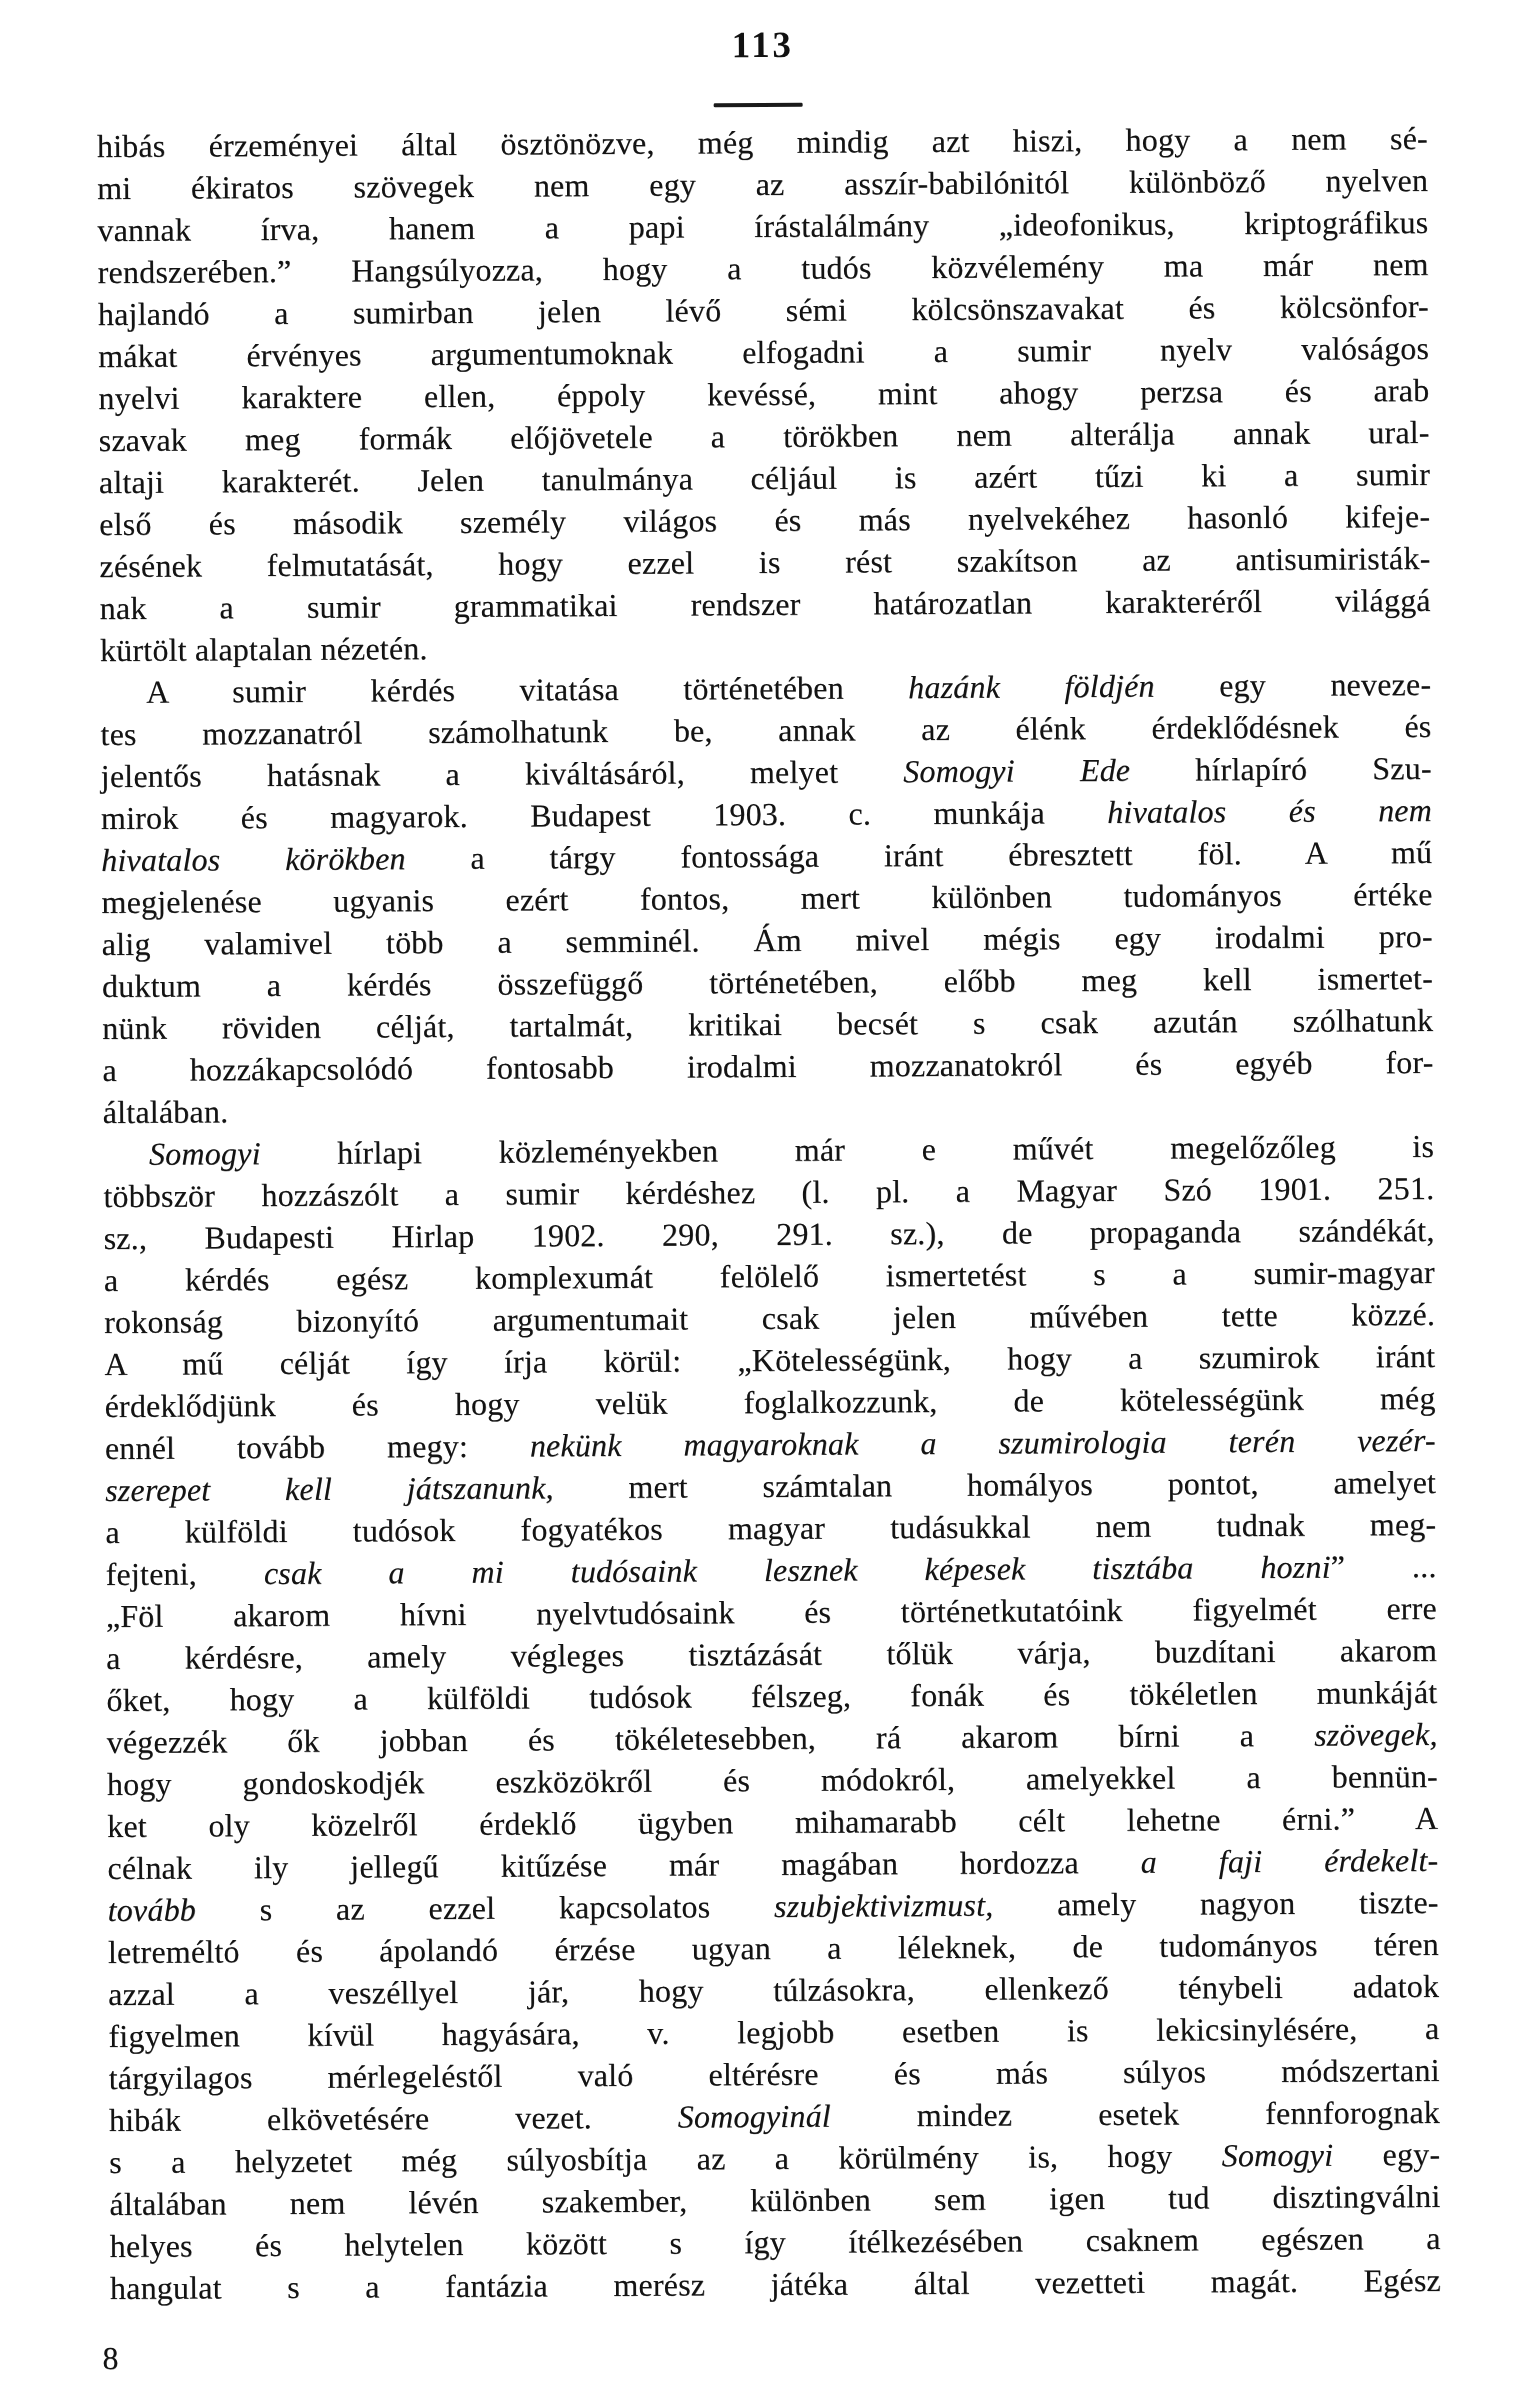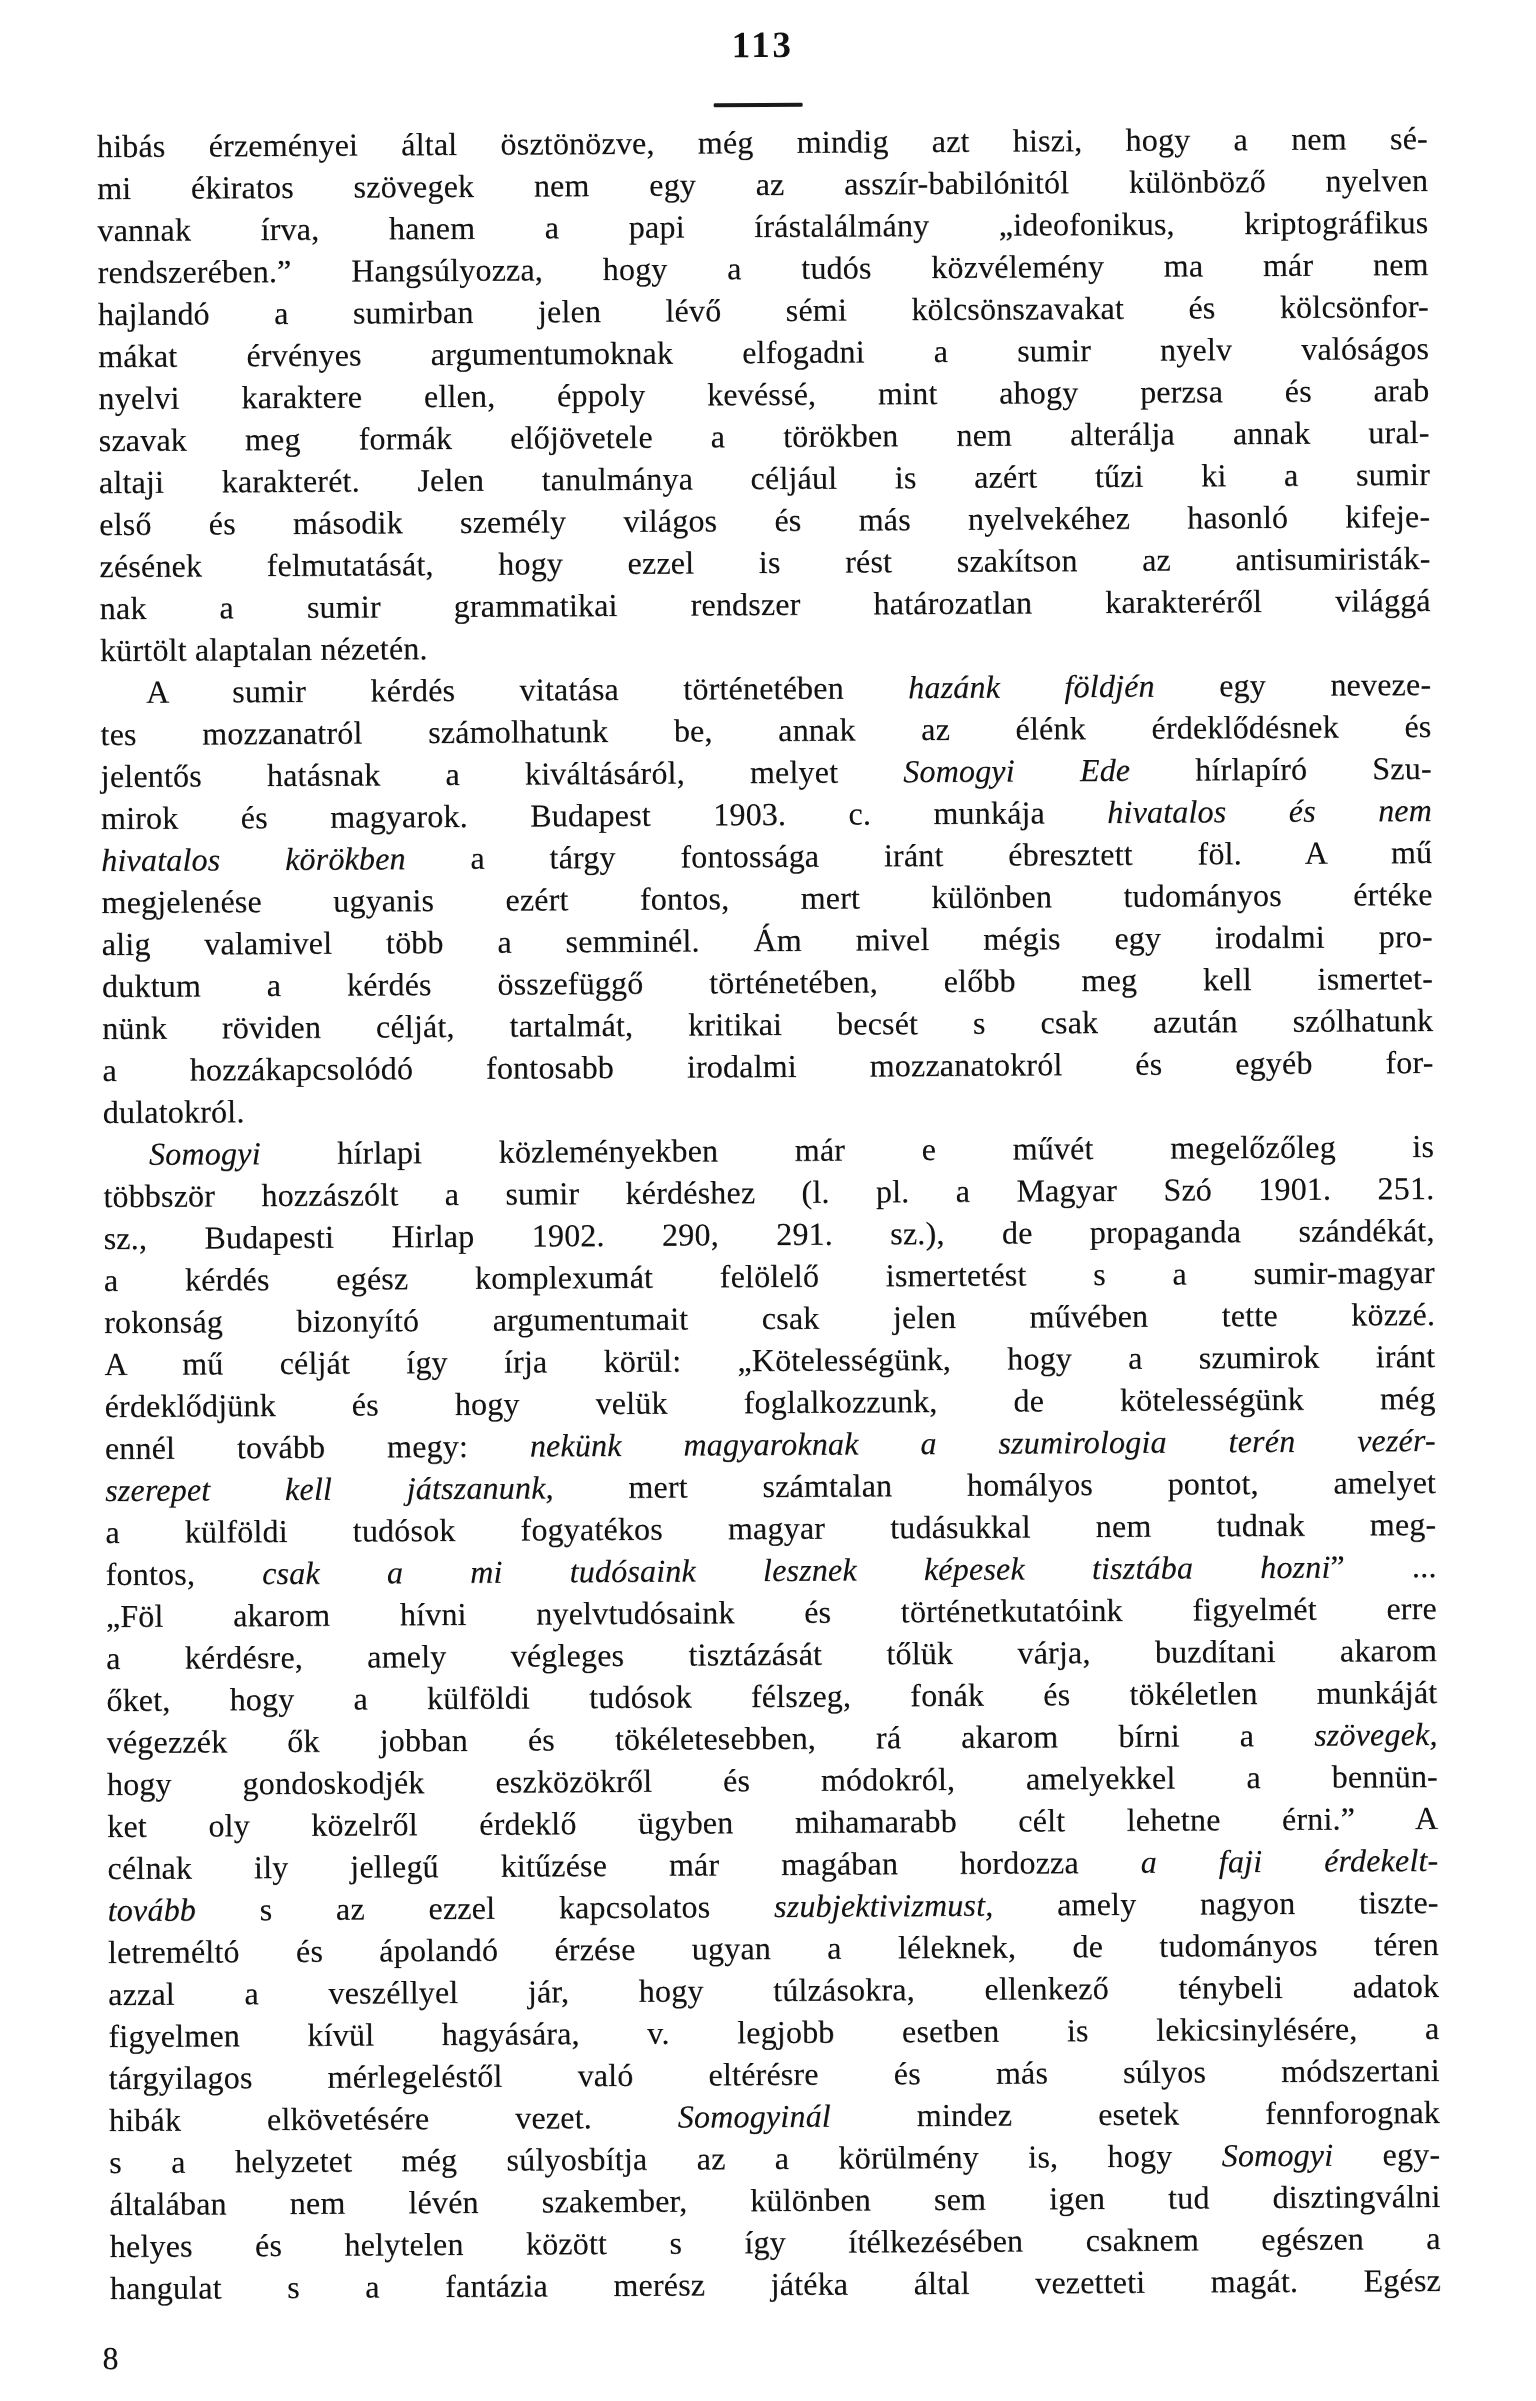--- a/index.html
+++ b/index.html
@@ -98,32 +98,32 @@
       <div class="line indent"><span>A sumir kérdés vitatása történetében </span><em>hazánk földjén</em><span> egy neveze-</span></div>
       <div class="line"><span>tes mozzanatról számolhatunk be, annak az élénk érdeklődésnek és</span></div>
       <div class="line"><span>jelentős hatásnak a kiváltásáról, melyet </span><em>Somogyi Ede</em><span> hírlapíró Szu-</span></div>
       <div class="line"><span>mirok és magyarok. Budapest 1903. c. munkája </span><em>hivatalos és nem</em></div>
       <div class="line"><em>hivatalos körökben</em><span> a tárgy fontossága iránt ébresztett föl. A mű</span></div>
       <div class="line"><span>megjelenése ugyanis ezért fontos, mert különben tudományos értéke</span></div>
       <div class="line"><span>alig valamivel több a semminél. Ám mivel mégis egy irodalmi pro-</span></div>
       <div class="line"><span>duktum a kérdés összefüggő történetében, előbb meg kell ismertet-</span></div>
       <div class="line"><span>nünk röviden célját, tartalmát, kritikai becsét s csak azután szólhatunk</span></div>
       <div class="line"><span>a hozzákapcsolódó fontosabb irodalmi mozzanatokról és egyéb for-</span></div>
-      <div class="line end"><span>dulatokról.</span></div>
+      <div class="line end"><span>általában.</span></div>
       <div class="line indent"><em>Somogyi</em><span> hírlapi közleményekben már e művét megelőzőleg is</span></div>
       <div class="line"><span>többször hozzászólt a sumir kérdéshez (l. pl. a Magyar Szó 1901. 251.</span></div>
       <div class="line"><span>sz., Budapesti Hirlap 1902. 290, 291. sz.), de propaganda szándékát,</span></div>
       <div class="line"><span>a kérdés egész komplexumát felölelő ismertetést s a sumir-magyar</span></div>
       <div class="line"><span>rokonság bizonyító argumentumait csak jelen művében tette közzé.</span></div>
       <div class="line"><span>A mű célját így írja körül: „Kötelességünk, hogy a szumirok iránt</span></div>
       <div class="line"><span>érdeklődjünk és hogy velük foglalkozzunk, de kötelességünk még</span></div>
       <div class="line"><span>ennél tovább megy: </span><em>nekünk magyaroknak a szumirologia terén vezér-</em></div>
       <div class="line"><em>szerepet kell játszanunk,</em><span> mert számtalan homályos pontot, amelyet</span></div>
       <div class="line"><span>a külföldi tudósok fogyatékos magyar tudásukkal nem tudnak meg-</span></div>
-      <div class="line"><span>fontos, </span><em>csak a mi tudósaink lesznek képesek tisztába hozni</em><span>” ...</span></div>
+      <div class="line"><span>fejteni, </span><em>csak a mi tudósaink lesznek képesek tisztába hozni</em><span>” ...</span></div>
       <div class="line"><span>„Föl akarom hívni nyelvtudósaink és történetkutatóink figyelmét erre</span></div>
       <div class="line"><span>a kérdésre, amely végleges tisztázását tőlük várja, buzdítani akarom</span></div>
       <div class="line"><span>őket, hogy a külföldi tudósok félszeg, fonák és tökéletlen munkáját</span></div>
       <div class="line"><span>végezzék ők jobban és tökéletesebben, rá akarom bírni a </span><em>szövegek,</em></div>
       <div class="line"><span>hogy gondoskodjék eszközökről és módokról, amelyekkel a bennün-</span></div>
       <div class="line"><span>ket oly közelről érdeklő ügyben mihamarabb célt lehetne érni.” A</span></div>
       <div class="line"><span>célnak ily jellegű kitűzése már magában hordozza </span><em>a faji érdekelt-</em></div>
       <div class="line"><em>tovább</em><span> s az ezzel kapcsolatos </span><em>szubjektivizmust,</em><span> amely nagyon tiszte-</span></div>
       <div class="line"><span>letreméltó és ápolandó érzése ugyan a léleknek, de tudományos téren</span></div>
       <div class="line"><span>azzal a veszéllyel jár, hogy túlzásokra, ellenkező ténybeli adatok</span></div>

